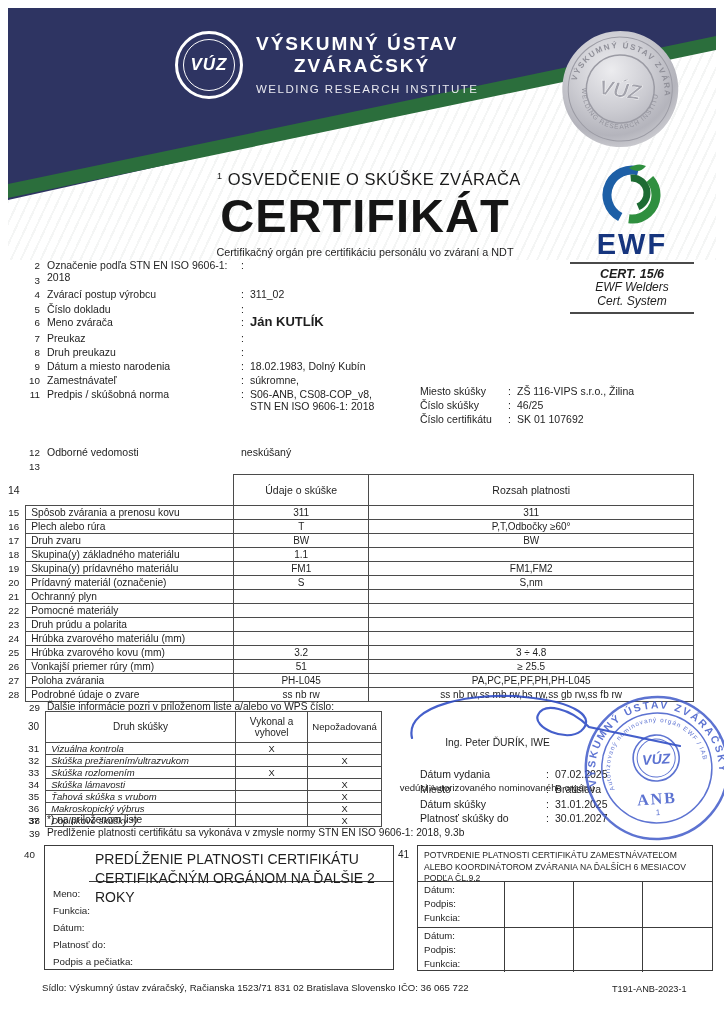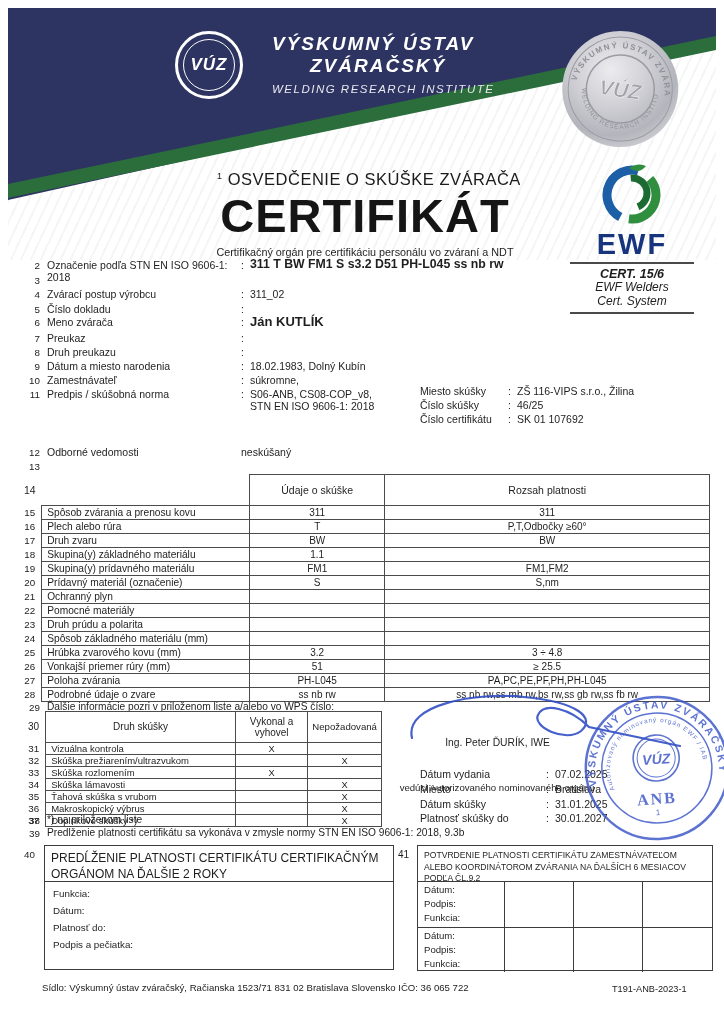--- a/index.html
+++ b/index.html
@@ -10,21 +10,21 @@
          background:repeating-linear-gradient(115deg,rgba(70,90,80,.06) 0 2px,transparent 2px 9px);}
   .navy{position:absolute;left:8px;top:8px;width:708px;height:205px;background:#2e3462;
         clip-path:polygon(0 0,100% 0,100% 34px,0 192px);}
   .greenstripe{position:absolute;left:8px;top:8px;width:708px;height:210px;background:#2b6e3c;
         clip-path:polygon(0 176px,100% 28px,100% 42px,0 190px);}
   .vuz-logo{position:absolute;left:175px;top:31px;width:62px;height:62px;border:3px solid #fff;
         border-radius:50%;display:flex;align-items:center;justify-content:center;}
   .vuz-logo .inner{width:50px;height:50px;border:1px solid #fff;border-radius:50%;
         display:flex;align-items:center;justify-content:center;color:#fff;
         font-weight:bold;font-style:italic;font-size:17px;letter-spacing:1px;}
-  .org{position:absolute;left:272px;top:33px;color:#fff;font-style:italic;}
+  .org{position:absolute;left:256px;top:33px;color:#fff;}
   .org .l1{font-size:19px;font-weight:bold;letter-spacing:2px;}
   .org .l2{font-size:19px;font-weight:bold;letter-spacing:2px;margin-left:38px;}
   .org .l3{font-size:11.5px;letter-spacing:1.5px;margin-top:6px;font-weight:300;color:#e8e8ef;}
   .seal{position:absolute;left:561px;top:30px;transform:rotate(8deg);}
   
   .title1{position:absolute;left:154px;top:170px;width:430px;text-align:center;
           font-size:16.5px;letter-spacing:.5px;color:#1b1b1b;}
   .title1 sup{font-size:9px;}
   .title-main{position:absolute;left:150px;top:188px;width:430px;text-align:center;
           font-size:47px;font-weight:bold;letter-spacing:1px;color:#151515;}
@@ -44,51 +44,51 @@
   .fields{position:absolute;left:24px;top:259px;width:560px;}
   .v-bold{font-weight:bold;font-size:12.3px;margin-top:-2px;}
   .v-name{font-weight:bold;font-size:13px;margin-top:-2px;}
   .exam{position:absolute;left:420px;top:385px;}
   .exam .frow{height:14.2px;}
   .exam .flabel{width:88px;}
   .knowledge{position:absolute;left:24px;top:446px;width:560px;}
   
   table{border-collapse:collapse;}
   td,th{padding:0;font-weight:normal;}
-  .t1{position:absolute;left:24px;top:474px;}
+  .t1{position:absolute;left:8px;top:474px;}
   .t1 td.b{border:1px solid #4b4b4b;font-size:10px;}
   .t1 td.nb{border:none;font-size:9.8px;text-align:right;padding-right:6px;color:#222;vertical-align:middle;}
   .t1 tr.hd td{height:30px;text-align:center;font-size:10.5px;}
   .t1 tr.hd td.empty{border:none;}
   .t1 tr.bd{height:14px;}
   .t1 tr.bd td.lab{padding-left:5px;font-size:10.2px;}
   .t1 tr.bd td.ctr{text-align:center;}
   .t2{position:absolute;left:28px;top:711px;}
   .t2 td.b{border:1px solid #4b4b4b;font-size:9.5px;}
   .t2 td.nb{border:none;font-size:9.8px;text-align:right;padding-right:6px;color:#222;vertical-align:middle;}
   .t2 tr.hd td{height:30px;text-align:center;font-size:10px;line-height:1.15;}
   .t2 tr.bd{height:10.3px;margin-left:28px;}
-  .t2 tr.bd td.lab{padding-left:5px;}
+  .t2 tr.bd td.lab{padding-left:5px;font-style:italic;}
   .t2 tr.bd td.ctr{text-align:center;font-size:9.3px;}
   .line29{position:absolute;left:24px;top:701px;display:flex;font-size:10.2px;}
   .line38{position:absolute;left:24px;top:814px;display:flex;font-size:10.2px;}
   .line39{position:absolute;left:24px;top:827px;display:flex;font-size:10.2px;}
   
   .sig-svg{position:absolute;left:382px;top:686px;}
   .sig-name{position:absolute;left:385px;top:737px;width:225px;text-align:center;font-size:10.3px;}
   .sig-role{position:absolute;left:372px;top:750px;width:250px;text-align:center;font-size:9.6px;margin-top:32px;}
   .dates{position:absolute;left:420px;top:768px;}
   .dates .frow{height:14.8px;}
   .dates .flabel{width:126px;}
   .stamp{position:absolute;left:583px;top:694px;opacity:.82;transform:rotate(-4deg);}
   
   .b40num{position:absolute;left:24px;top:849px;font-size:9.8px;}
   .b41num{position:absolute;left:398px;top:849px;font-size:10px;}
   .box40{position:absolute;left:44px;top:845px;width:348px;height:123px;border:1px solid #3c3c3c;}
-  .box40 .hdr{border-bottom:1px solid #3c3c3c;font-size:12px;padding:4px 6px;height:27px;line-height:1.35;}
+  .box40 .hdr{border-bottom:1px solid #3c3c3c;font-size:14px;padding:4px 6px;height:27px;line-height:1.35;margin-left:44px;}
   .box40 .bodyf{padding:6px 8px;}
   .box40 .bodyf div{font-size:9.8px;height:17px;}
   .box41{position:absolute;left:417px;top:845px;width:294px;height:124px;border:1px solid #3c3c3c;
          display:flex;flex-direction:column;}
   .box41 .hdr{border-bottom:1px solid #3c3c3c;font-size:8.6px;padding:4px 6px;height:27px;line-height:1.35;flex:none;}
   .b41-group{display:grid;grid-template-columns:86px 69px 69px 1fr;flex:1;}
   .b41-group.first{border-bottom:1px solid #3c3c3c;}
   .b41-labels{padding:2px 0 0 6px;}
   .b41-labels div{font-size:9.6px;height:14.2px;}
   .b41-cell{border-left:1px solid #3c3c3c;}
@@ -156,21 +156,20 @@
     <div class="sub">EWF Welders</div>
     <div class="sub">Cert. System</div>
     <hr class="rule">
   </div>
 
   <div class="fields">
     <div class="frow" style="height:15px">
         <span class="num">2</span>
         <span class="flabel">Označenie podľa STN EN ISO 9606-1: 2018</span>
         <span class="fcolon">:</span>
-        <span class="fvalue v-bold">311 T BW FM1 S s3.2 D51 PH-L045 ss nb rw</span>
       </div>
     <div class="frow" style="height:14px">
         <span class="num">3</span>
       </div>
     <div class="frow" style="height:14.5px">
         <span class="num">4</span>
         <span class="flabel">Zvárací postup výrobcu</span>
         <span class="fcolon">:</span>
         <span class="fvalue">311_02</span>
       </div>
@@ -310,21 +309,21 @@
           <td class="b ctr"></td>
         </tr>
     <tr class="bd">
           <td class="nb">23</td>
           <td class="b lab">Druh prúdu a polarita</td>
           <td class="b ctr"></td>
           <td class="b ctr"></td>
         </tr>
     <tr class="bd">
           <td class="nb">24</td>
-          <td class="b lab">Spôsob základného materiálu (mm)</td>
+          <td class="b lab">Hrúbka zvarového materiálu (mm)</td>
           <td class="b ctr"></td>
           <td class="b ctr"></td>
         </tr>
     <tr class="bd">
           <td class="nb">25</td>
           <td class="b lab">Hrúbka zvarového kovu (mm)</td>
           <td class="b ctr">3.2</td>
           <td class="b ctr">3 ÷ 4.8</td>
         </tr>
     <tr class="bd">
@@ -469,20 +468,21 @@
       <text x="74" y="70" text-anchor="middle" font-size="14" font-weight="bold" font-style="italic" fill="#3a55c8" font-family="Liberation Sans, sans-serif">VÚZ</text>
       <text x="72" y="110" text-anchor="middle" font-size="16" font-weight="bold" letter-spacing="2" fill="#3a55c8" font-family="Liberation Serif, serif">ANB</text>
       <text x="72" y="121" text-anchor="middle" font-size="8" fill="#3a55c8" font-family="Liberation Sans, sans-serif">1</text>
     </svg>
   </div>
 
   <div class="b40num">40</div>
   <div class="box40">
     <div class="hdr">PREDĹŽENIE PLATNOSTI CERTIFIKÁTU CERTIFIKAČNÝM ORGÁNOM NA ĎALŠIE 2 ROKY</div>
     <div class="bodyf">
+      <div>Meno:</div>
       <div>Funkcia:</div>
       <div>Dátum:</div>
       <div>Platnosť do:</div>
       <div>Podpis a pečiatka:</div>
     </div>
   </div>
 
   <div class="b41num">41</div>
   <div class="box41">
     <div class="hdr">POTVRDENIE PLATNOSTI CERTIFIKÁTU ZAMESTNÁVATEĽOM ALEBO KOORDINÁTOROM ZVÁRANIA NA ĎALŠÍCH 6 MESIACOV PODĽA ČL.9.2</div>

